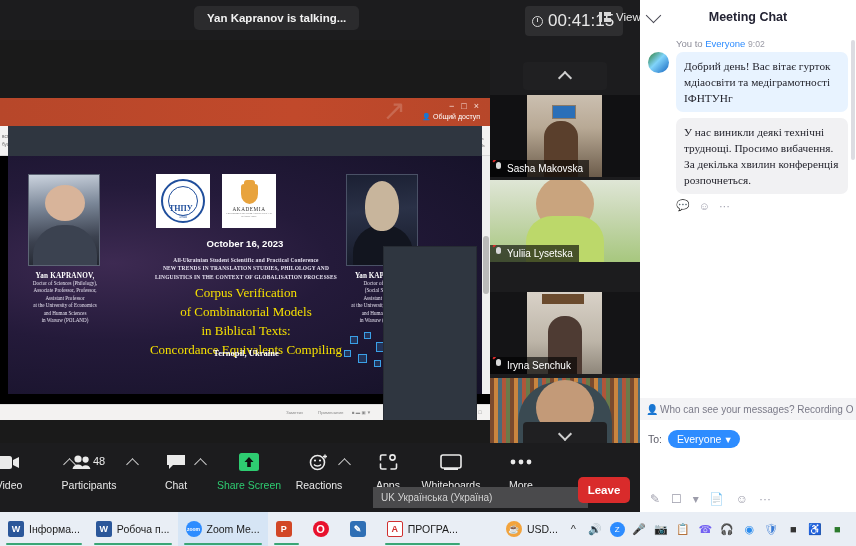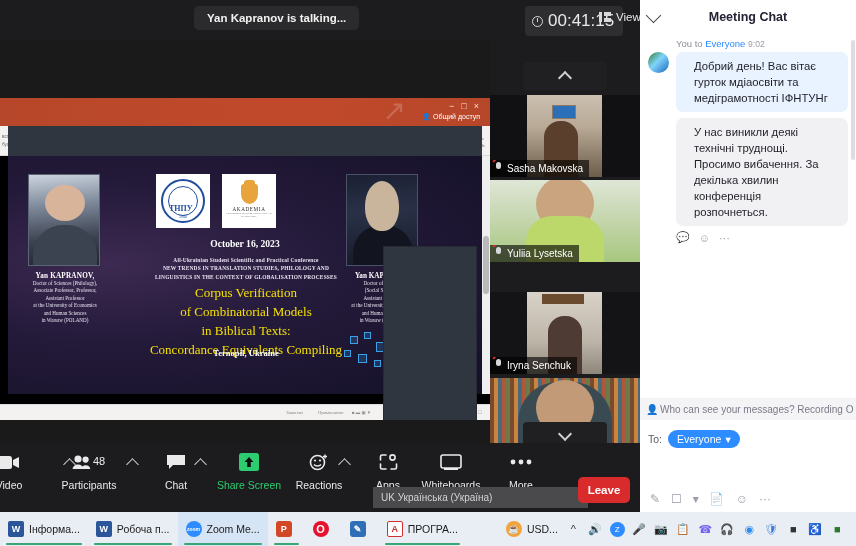--- a/index.html
+++ b/index.html
@@ -102,21 +102,21 @@
           display:flex; align-items:center; justify-content:center; }
   .seal .inner { width:30px; height:30px; border-radius:50%; border:1px solid #1f4e9c;
                  display:flex; align-items:flex-end; justify-content:flex-start; }
   .seal .tnpu { font-size:8px; font-weight:bold; color:#1f4e9c; font-family:"Liberation Serif",serif; margin-bottom:2px;}
   .seal .yr { position:absolute; bottom:2.5px; font-size:3.6px; color:#1f4e9c;}
   .crest { width:17px; height:20px; background:#e8a33d; border-radius:3px 3px 50% 50%; position:relative; }
   .crest::after{content:""; position:absolute; left:3px; top:-4px; width:11px; height:5px; background:#e8a33d; border-radius:3px 3px 0 0;}
   .akad-t { font-size:5.2px; color:#333; font-family:"Liberation Serif",serif; letter-spacing:.6px; }
   .akad-s { font-size:2.6px; color:#555; font-family:"Liberation Serif",serif; }
   .slide-date { position:absolute; left:112px; top:82px; width:250px; text-align:center;
-                color:#fff; font-family:Liberation Serif, serif; font-size:9.6px; font-weight:bold; }
+                color:#fff; font-family:Liberation Sans, sans-serif; font-size:9.6px; font-weight:bold; }
   .slide-conf { position:absolute; left:92px; top:100px; width:292px; text-align:center;
                 color:#e9e4f3; font-family:"Liberation Serif",serif; font-size:5.4px;
                 font-weight:bold; line-height:1.55; letter-spacing:.2px; }
   .slide-title { position:absolute; left:92px; top:128px; width:292px; text-align:center;
                  color:#f5e000; font-family:"Liberation Serif",serif; font-size:13px;
                  font-weight:normal; line-height:1.45; }
   .slide-city { position:absolute; left:92px; top:192px; width:292px; text-align:center;
                 color:#ffffff; font-family:"Liberation Serif",serif; font-size:8.6px; font-weight:bold; }
   .slide-photo2 {
     position:absolute; left:338px; top:18px; width:72px; height:92px;
@@ -180,21 +180,21 @@
   .chat-hd .t { font-size:12.5px; font-weight:bold; color:#232333; }
   .chat-collapse { position:absolute; left:8px; top:10px; width:11px; height:11px;
                    border-left:1.6px solid #4a4a55; border-top:1.6px solid #4a4a55;
                    transform:rotate(-135deg); cursor:pointer; }
   .msgs { position:absolute; left:0; top:34px; width:216px; height:362px; padding:4px 8px 0 8px; overflow:hidden;}
   .msg { position:relative; margin-bottom:8px; padding-left:28px; }
   .av { position:absolute; left:0; top:14px; width:21px; height:21px; border-radius:50%; overflow:hidden; }
   .mh { font-size:9.5px; color:#8d8d99; margin-bottom:3px; white-space:nowrap; }
   .mh b { color:#2d8cff; font-weight:normal; }
   .mh .tm { color:#9a9aa5; font-size:8.6px; }
-  .bub { border-radius:7px; padding:6px 18px; font-size:11.3px; line-height:1.42; color:#1f1f28; }
+  .bub { border-radius:7px; padding:6px 8px; font-size:11.3px; line-height:1.42; color:#1f1f28;font-family:Liberation Serif, serif; }
   .bub.blue { background:#e8f3ff; }
   .bub.grey { background:#f1f1f3; }
   .mact { display:flex; gap:9px; margin-top:5px; color:#9c9caa; font-size:11px; align-items:center;}
   .notice { position:absolute; left:0; top:398px; width:216px; height:22px; background:#f4f4f6;
             display:flex; align-items:center; gap:5px; padding-left:20px;
             font-size:10px; color:#7a7a88; white-space:nowrap; overflow:hidden;}
   .to-row { position:absolute; left:8px; top:430px; display:flex; align-items:center; gap:6px; }
   .to-lbl { font-size:10.5px; color:#5c5c68; }
   .to-pill { background:#2d8cff; color:#fff; font-size:10.5px; border-radius:11px;
              padding:3px 9px; display:flex; align-items:center; gap:4px; cursor:pointer;}

